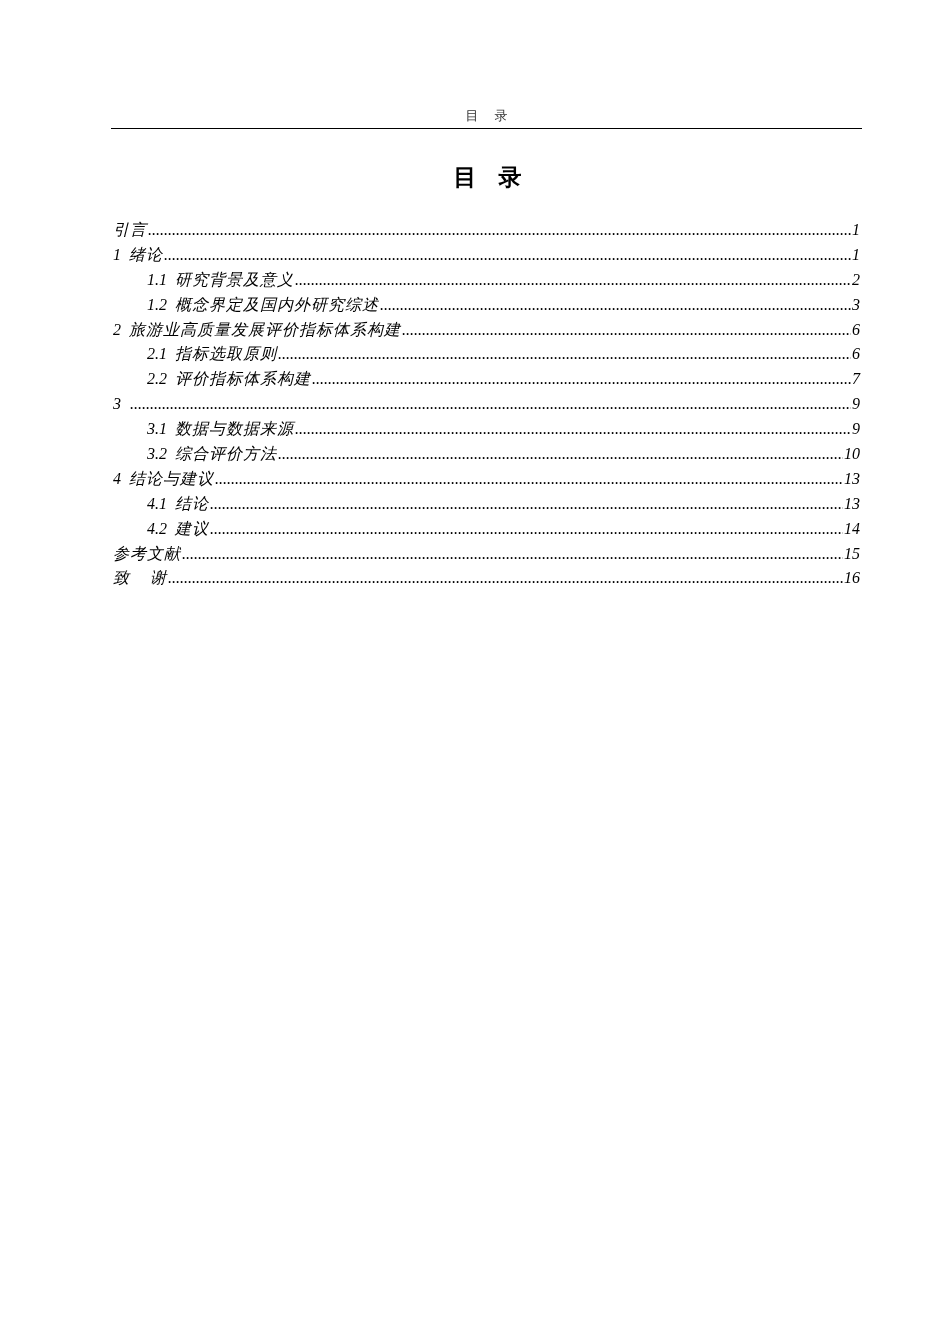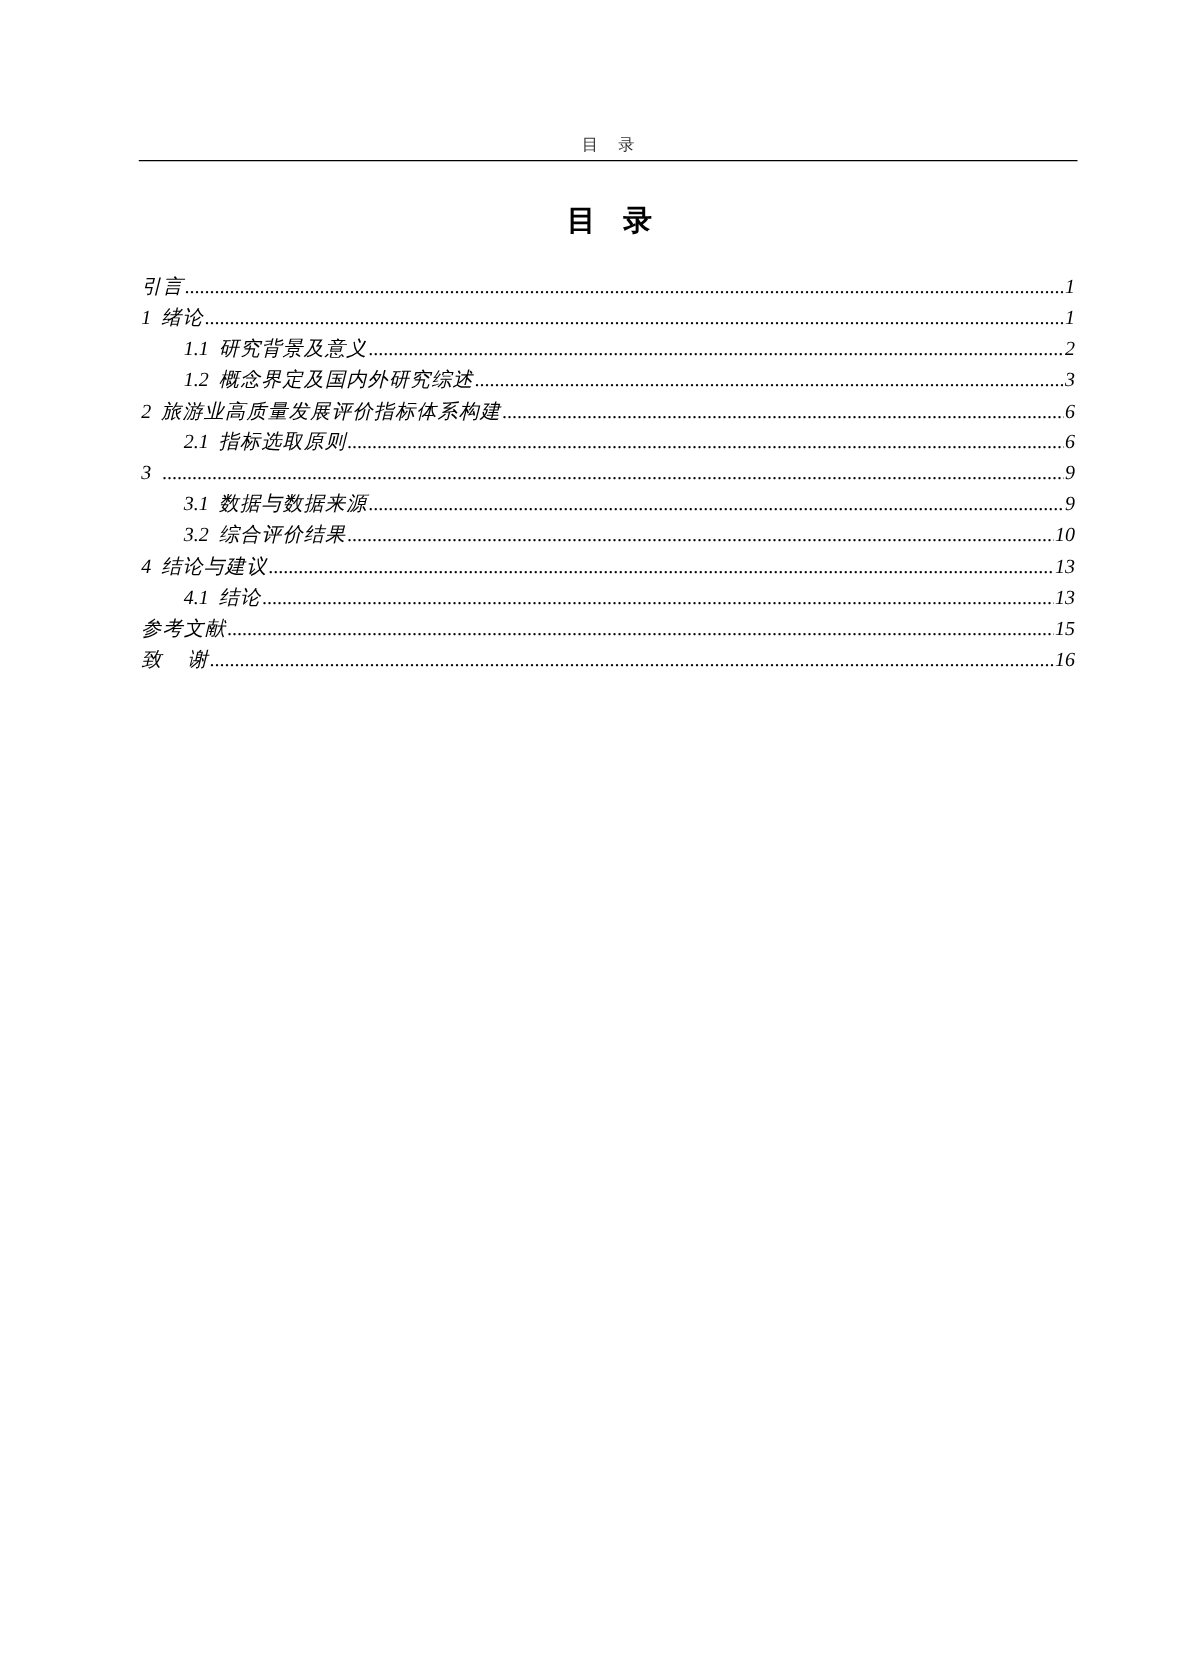--- a/index.html
+++ b/index.html
@@ -125,56 +125,68 @@
     <span class="toc-page">6</span>
   </div>
 
   <div class="toc-row level-2">
     <span class="toc-num">2.1</span>
     <span class="toc-text">指标选取原则</span>
     <span class="toc-leader"></span>
     <span class="toc-page">6</span>
   </div>
 
+  <div class="toc-row level-2">
+    <span class="toc-num">2.2</span>
+    <span class="toc-text">评价指标体系构建</span>
+    <span class="toc-leader"></span>
+    <span class="toc-page">7</span>
+  </div>
 
 
   <div class="toc-row level-1">
     <span class="toc-num">3</span>
     <span class="toc-leader"></span>
     <span class="toc-page">9</span>
   </div>
 
   <div class="toc-row level-2">
     <span class="toc-num">3.1</span>
     <span class="toc-text">数据与数据来源</span>
     <span class="toc-leader"></span>
     <span class="toc-page">9</span>
   </div>
 
   <div class="toc-row level-2">
     <span class="toc-num">3.2</span>
-    <span class="toc-text">综合评价结果</span>
+    <span class="toc-text">综合评价方法</span>
     <span class="toc-leader"></span>
     <span class="toc-page">10</span>
   </div>
 
   <div class="toc-row level-1">
     <span class="toc-num">4</span>
     <span class="toc-text">结论与建议</span>
     <span class="toc-leader"></span>
     <span class="toc-page">13</span>
   </div>
 
   <div class="toc-row level-2">
     <span class="toc-num">4.1</span>
     <span class="toc-text">结论</span>
     <span class="toc-leader"></span>
     <span class="toc-page">13</span>
   </div>
 
+  <div class="toc-row level-2">
+    <span class="toc-num">4.2</span>
+    <span class="toc-text">建议</span>
+    <span class="toc-leader"></span>
+    <span class="toc-page">14</span>
+  </div>
 
   <div class="toc-row level-1">
     <span class="toc-text">参考文献</span>
     <span class="toc-leader"></span>
     <span class="toc-page">15</span>
   </div>
 
   <div class="toc-row level-1">
     <span class="toc-text"><span>致</span><span class="ack-gap"></span><span>谢</span></span>
     <span class="toc-leader"></span>

